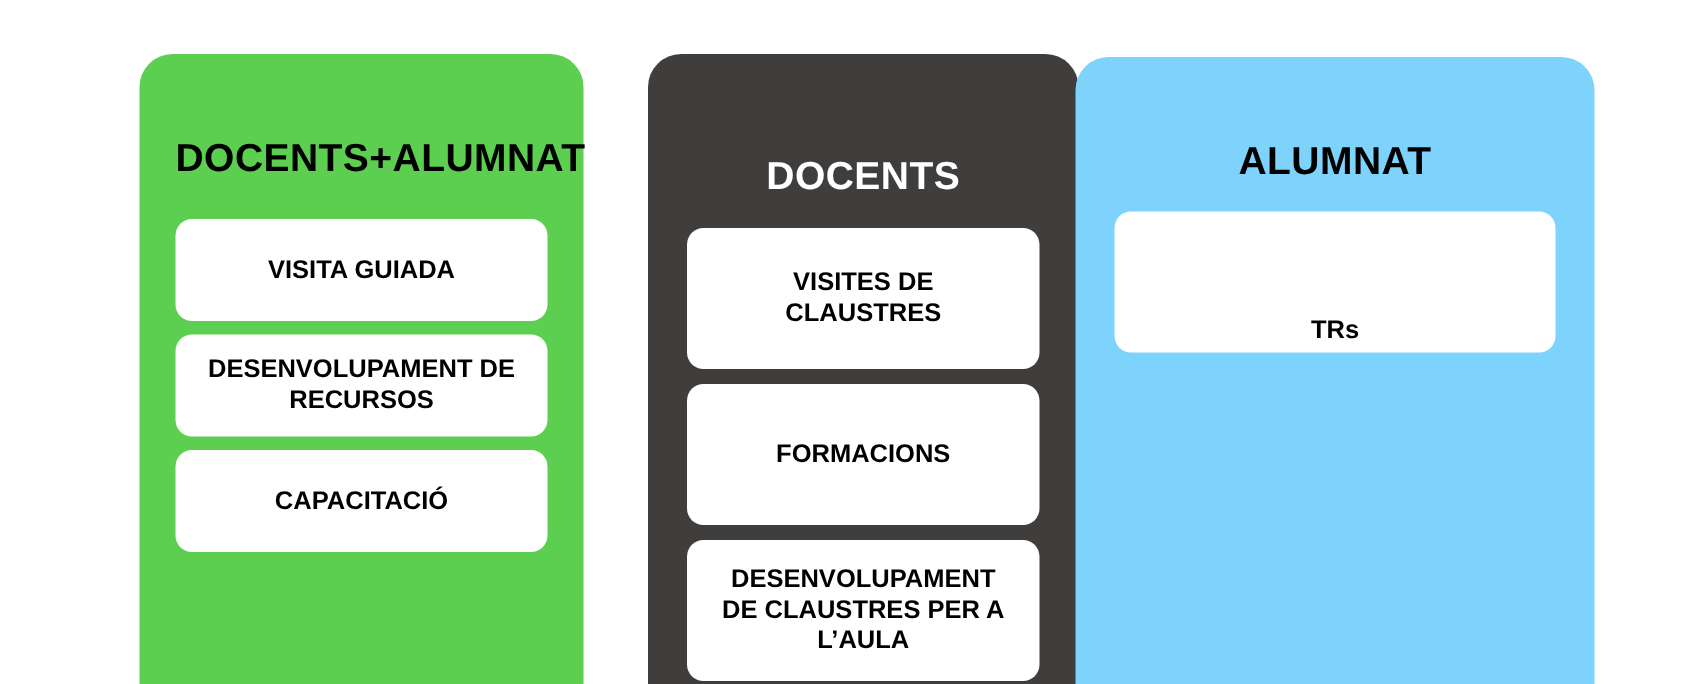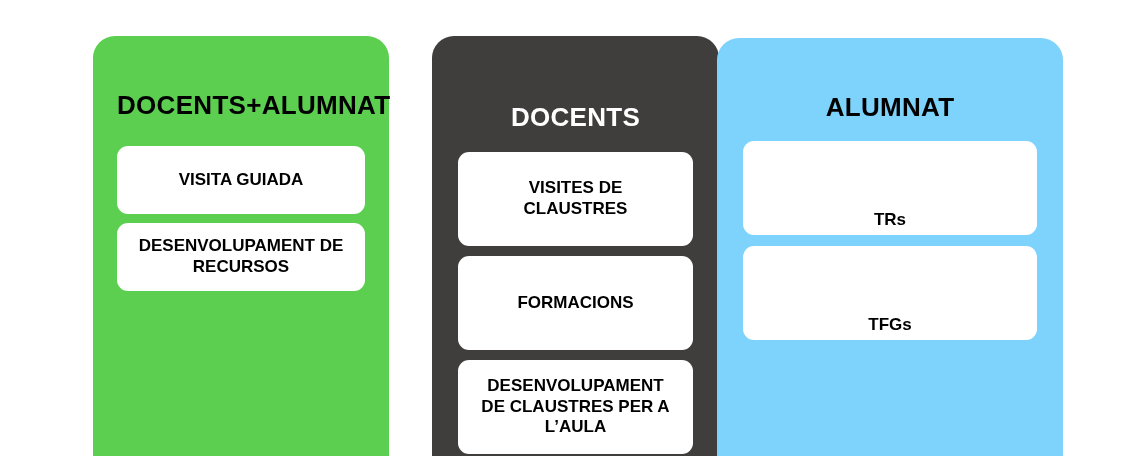--- a/index.html
+++ b/index.html
@@ -115,20 +115,23 @@
   <section class="column col-1">
     <h2 class="col-header">DOCENTS+ALUMNAT</h2>
     <div class="card-list">
       <div class="card">
         <span class="card-label">VISITA GUIADA</span>
       </div>
       <div class="card">
         <span class="card-label">DESENVOLUPAMENT DE
 RECURSOS</span>
       </div>
+      <div class="card">
+        <span class="card-label">CAPACITACIÓ</span>
+      </div>
     </div>
   </section>
 
   <section class="column col-2">
     <h2 class="col-header">DOCENTS</h2>
     <div class="card-list">
       <div class="card">
         <span class="card-label">VISITES DE
 CLAUSTRES</span>
       </div>
@@ -142,19 +145,16 @@
       </div>
     </div>
   </section>
 
   <section class="column col-3">
     <h2 class="col-header">ALUMNAT</h2>
     <div class="card-list">
       <div class="card">
         <span class="card-label">TRs</span>
       </div>
-      <div class="card">
-        <span class="card-label">TFGs</span>
-      </div>
     </div>
   </section>
 
 </div>
 
 </body></html>

